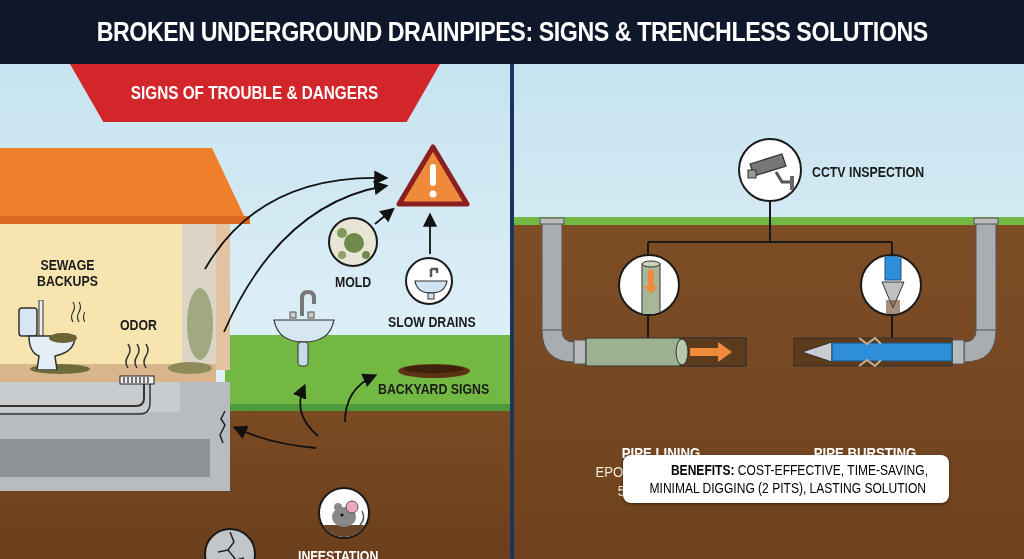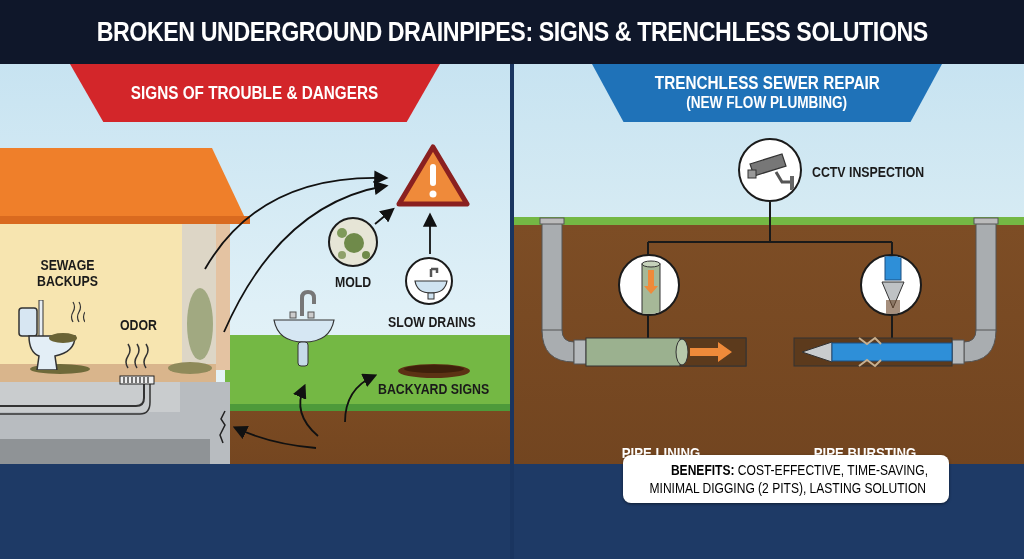--- a/index.html
+++ b/index.html
@@ -1,19 +1,19 @@
 <!DOCTYPE html>
 <html><head>
 <meta charset="utf-8">
 <style>
 *{box-sizing:border-box;margin:0;padding:0}
 body{width:1024px;height:559px;overflow:hidden;background:#1e3a66;font-family:"Liberation Sans",sans-serif;position:relative}
 .hdr{position:absolute;left:0;top:0;width:1024px;height:64px;background:#0f172a;display:flex;align-items:center;justify-content:center}
 .hdr h1{color:#fff;font-size:27px;font-weight:700;letter-spacing:-0.5px;transform:scaleX(0.86);white-space:nowrap;font-family:"Liberation Sans",sans-serif}
-.panel{position:absolute;top:64px;height:400px;overflow:hidden}
+.panel{position:absolute;top:64px;height:495px;overflow:hidden}
 .left{left:0;width:510px;background:linear-gradient(#c7e3f1,#dff0f7 60%,#eaf5f6)}
 .right{left:514px;width:510px;background:linear-gradient(#c7e3f1,#e6f3f6 80%,#eef7f2)}
 .divider{position:absolute;left:510px;top:64px;width:4px;height:495px;background:#1a3560}
 .banner{position:absolute;display:flex;flex-direction:column;align-items:center;justify-content:center;color:#fff;font-weight:700;text-align:center;line-height:1.15}
 .banner.red{left:70px;top:0;width:370px;height:58px;background:#d3262a;clip-path:polygon(0 0,100% 0,91% 100%,9% 100%)}
 .banner.blue{left:78px;top:0;width:350px;height:58px;background:#1f72b8;clip-path:polygon(0 0,100% 0,91% 100%,9% 100%)}
 .banner span{font-size:18px;transform:scaleX(0.85);white-space:nowrap}
 .lbl{position:absolute;font-weight:700;font-size:14px;color:#1a1a1a;white-space:nowrap;transform:scaleX(0.88);transform-origin:left center;text-align:center;line-height:1.15}
 .lbl.w{color:#fff}
 .grass{position:absolute;background:#74b844}
@@ -150,24 +150,20 @@
     <path d="M430 190 L430 152" stroke="#111" stroke-width="1.8" fill="none" marker-end="url(#ah)"></path>
     <path d="M318 372 Q292 350 304 323" stroke="#111" stroke-width="1.8" fill="none" marker-end="url(#ah)"></path>
     <path d="M345 358 Q345 325 374 312" stroke="#111" stroke-width="1.8" fill="none" marker-end="url(#ah)"></path>
     <path d="M316 384 Q270 380 236 364" stroke="#111" stroke-width="1.8" fill="none" marker-end="url(#ah)"></path>
   </svg>
 </div>
 
 <div class="divider"></div>
 
 <div class="panel right">
-  <div class="banner blue">
-    <span>TRENCHLESS SEWER REPAIR</span>
-    <span style="font-size:16px">(NEW FLOW PLUMBING)</span>
-  </div>
 
   <div class="grass" style="left:0;top:153px;width:510px;height:8px;"></div>
   <div class="dirt" style="left:0;top:161px;width:510px;height:334px;background:linear-gradient(#7d4d25,#6e421e)"></div>
 
   <div class="circle" style="left:224px;top:74px;width:64px;height:64px;">
     <svg width="64" height="64" style="left:0;top:0">
       <polygon points="10,24 42,14 46,26 14,36" fill="#777" stroke="#333" stroke-width="1.2"></polygon>
       <rect x="8" y="30" width="8" height="8" fill="#999" stroke="#333"></rect>
       <path d="M36 32 l6 10 h8" stroke="#555" stroke-width="3" fill="none"></path>
       <rect x="50" y="36" width="4" height="14" fill="#666"></rect>

